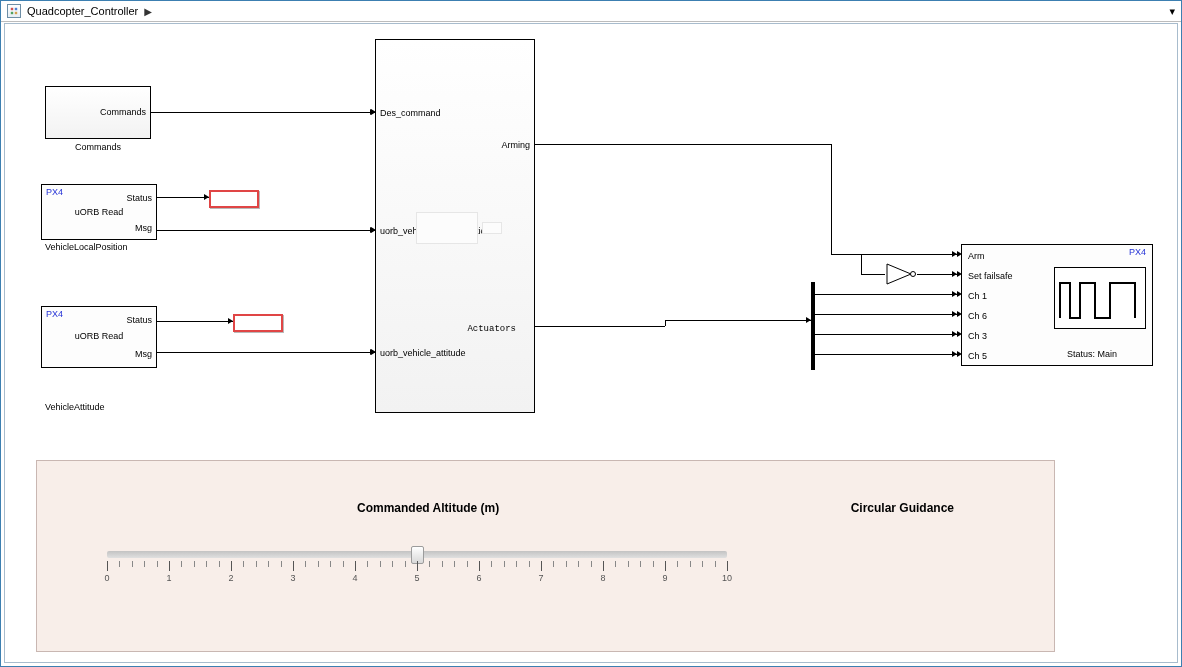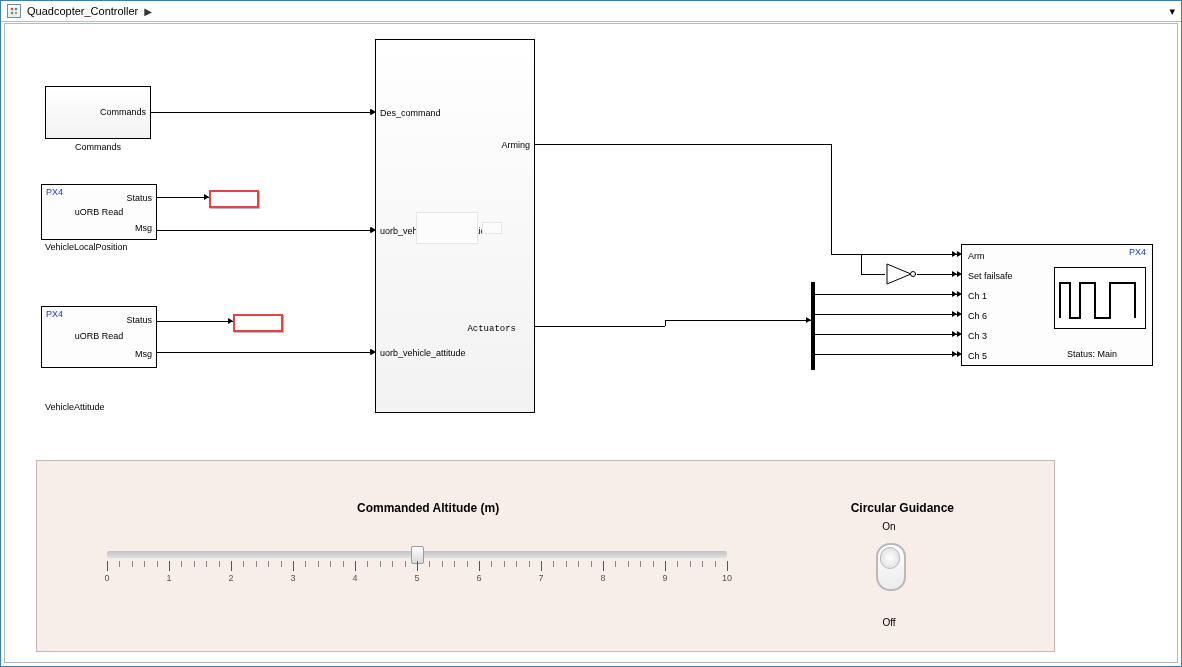--- a/index.html
+++ b/index.html
@@ -245,23 +245,16 @@
           <div class="num" style="left: 558px;">9</div>
           <div class="minor" style="left: 570.4px;"></div>
           <div class="minor" style="left: 582.8px;"></div>
           <div class="minor" style="left: 595.2px;"></div>
           <div class="minor" style="left: 607.6px;"></div>
           <div class="major" style="left: 620px;"></div>
           <div class="num" style="left: 620px;">10</div>
         </div>
 
       <span class="dash-title" style="right:100px;top:40px;">Circular Guidance</span>
-      <div style="position:absolute;right:145px;top:60px;width:40px;height:120px;">
-        <span class="toggle-label" style="top:0;">On</span>
-        <div class="toggle" style="left:7px;top:22px;">
-          <div class="knob"></div>
-        </div>
-        <span class="toggle-label" style="top:96px;">Off</span>
-      </div>
     </div>
 
   </div>
 </div>
 
 </body></html>

